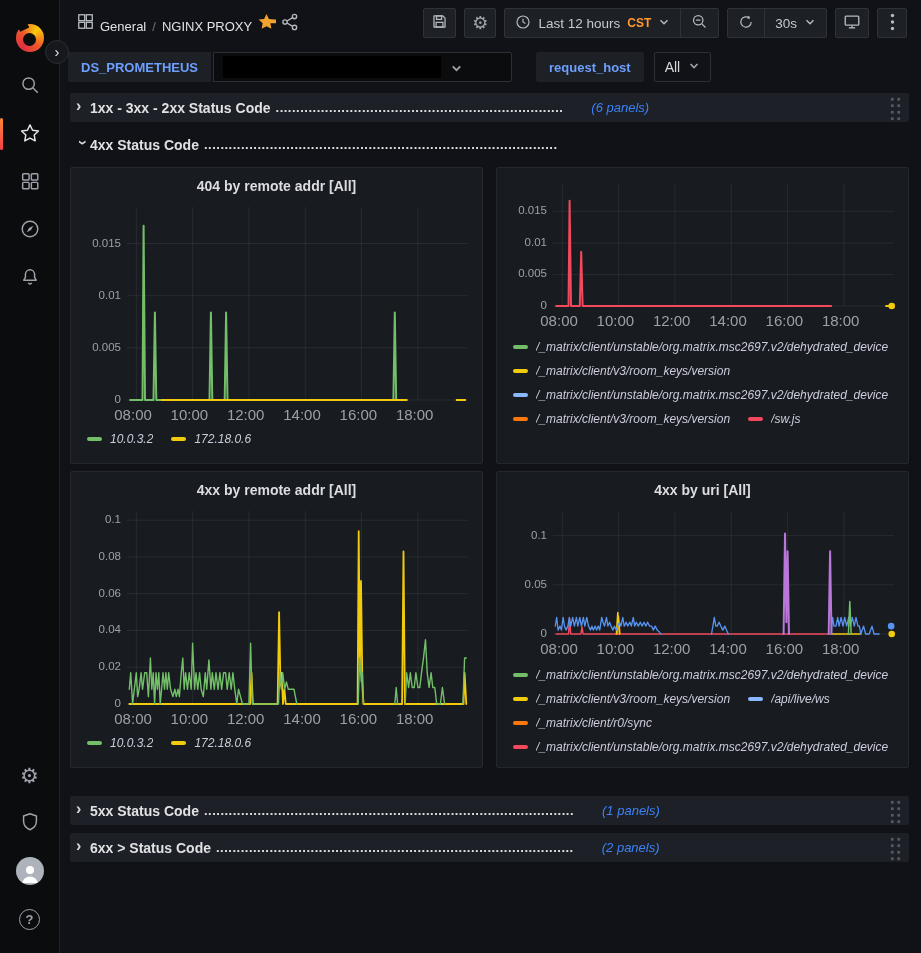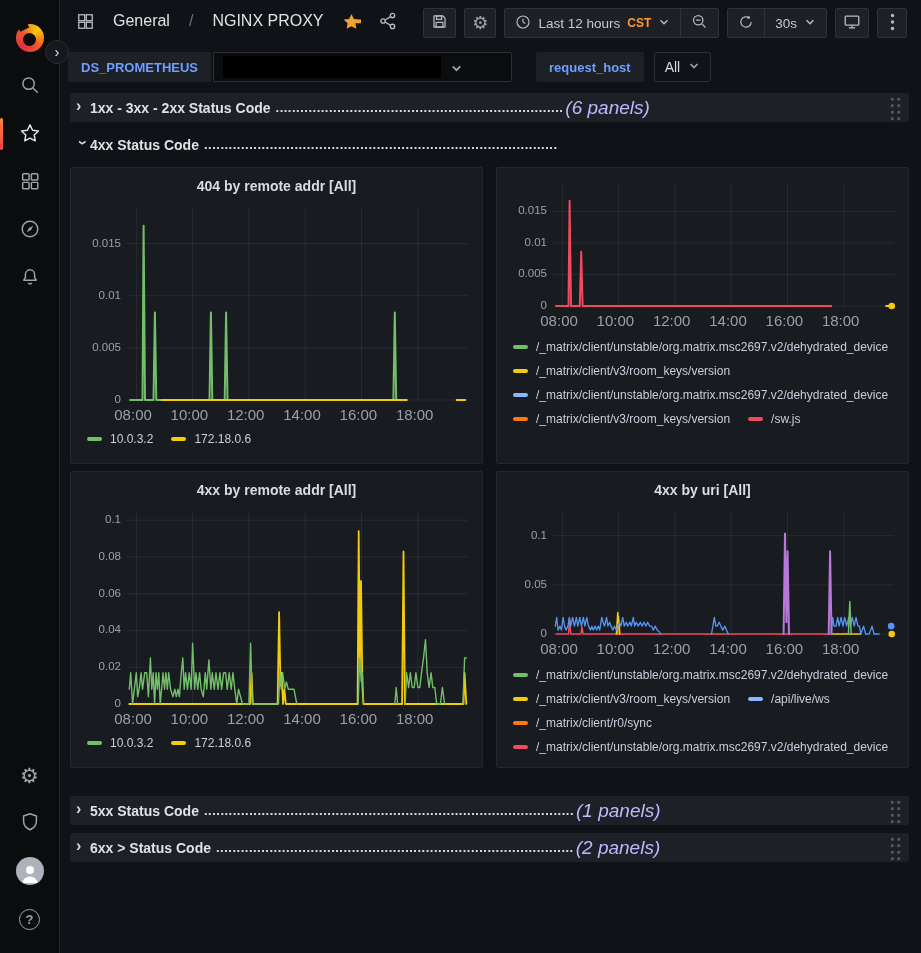--- a/index.html
+++ b/index.html
@@ -19,21 +19,21 @@
   .s-spacer { flex:1; }
   .gear-glyph { font-size:21px; color:#9da2ab; line-height:1; }
   .avatar-circle { width:28px; height:28px; border-radius:50%; background:#aeb2ba; display:flex; align-items:flex-end; justify-content:center; overflow:hidden; }
   .help-circle { width:21px; height:21px; border-radius:50%; border:1.6px solid #9da2ab; color:#9da2ab; font-size:13px; font-weight:700; display:flex; align-items:center; justify-content:center; }
   .collapse-btn { position:absolute; left:45px; top:40px; width:24px; height:24px; border-radius:50%; background:#17181d; border:1px solid #2c2e33; color:#e3e5e8; font-size:15px; line-height:1; display:flex; align-items:center; justify-content:center; cursor:pointer; z-index:5; padding-bottom:2px; }
 
   
   .main { flex:1; display:flex; flex-direction:column; min-width:0; }
   .topbar { height:46px; display:flex; align-items:center; padding:0 14px 0 16px; }
   .crumb-icon svg { stroke:#c7ccd3; fill:none; stroke-width:1.5; }
-  .crumb { display:flex; align-items:flex-start; gap:18px; font-size:16px; }
+  .crumb { display:flex; align-items:flex-end; gap:5px; font-size:13px; }
   .crumb-sep { color:#6e7077; margin:0 1px; }
   .crumb-title { color:#e0e1e3; }
   .star-filled svg { fill:#f0a32f; stroke:none; }
   .share-icon svg, .tb svg { stroke:#b4bac2; fill:none; stroke-width:1.5; }
   .topbar-right { margin-left:auto; display:flex; align-items:center; gap:8px; }
   .tb { height:30px; min-width:30px; background:#1d2025; border:1px solid #2f3237; border-radius:2px; display:flex; align-items:center; justify-content:center; padding:0 7px; cursor:pointer; color:#c7c9d1; }
   .tb-group { display:flex; height:30px; border:1px solid #2f3237; border-radius:2px; background:#1d2025; overflow:hidden; }
   .tb-seg { display:flex; align-items:center; gap:7px; padding:0 10px; cursor:pointer; color:#c7c9d1; font-size:13.5px; }
   .tb-seg + .tb-seg { border-left:1px solid #2f3237; }
   .tb-seg svg { stroke:#b4bac2; fill:none; stroke-width:1.5; }
@@ -51,38 +51,38 @@
   .var-select2 { height:30px; display:flex; align-items:center; gap:8px; padding:0 10px; background:#111217; border:1px solid #2c2f34; border-radius:2px; color:#d8d9da; font-size:14px; cursor:pointer; }
 
   
   .dash { flex:1; padding:5px 12px 0 10px; overflow:hidden; }
   .row-header { height:29px; display:flex; align-items:center; padding:0 8px 0 6px; margin-bottom:8px; border-radius:2px; cursor:pointer; }
   .row-header.collapsed { background:#1d2026; }
   .row-chevron { color:#d8d9da; font-size:16px; font-weight:700; width:14px; flex:0 0 14px; line-height:1; padding-bottom:3px; }
   .row-chevron.open { transform:rotate(90deg); padding:0 0 0 2px; }
   .row-title { font-size:14px; font-weight:700; color:#e0e1e3; white-space:nowrap; }
   .row-leader { font-size:13px; font-weight:700; color:#e0e1e3; white-space:nowrap; overflow:hidden; margin-left:5px; letter-spacing:0.5px; flex:0 1 auto; }
-  .row-count { font-size:19px; font-style:italic; color:#c4b5fd; margin-left:2px; white-space:nowrap; }
+  .row-count { font-size:13px; font-style:italic; color:#3b82f6; margin-left:28px; white-space:nowrap; }
   .row-drag { margin-left:auto; width:13px; height:26px; background-image:radial-gradient(circle,#565a63 1.3px,transparent 1.5px); background-size:6.5px 6.5px; background-position:1px 1px; }
 
   .panels-row { display:flex; gap:13px; margin-bottom:7px; }
   .panels-row.second { margin-bottom:28px; }
   .panel { flex:1 1 0; height:297px; background:#181b1f; border:1px solid #25272e; border-radius:2px; padding:7px 10px 8px 10px; display:flex; flex-direction:column; overflow:hidden; }
   .panel-title { text-align:center; font-size:14px; font-weight:600; color:#dcdde2; height:24px; line-height:22px; cursor:pointer; white-space:nowrap; overflow:hidden; }
   .chart { position:relative; width:100%; }
   .chart.tall { height:222px; }
   .chart.short { height:152px; }
   .ylab { position:absolute; font-size:11.5px; color:#9da0a8; text-align:right; width:40px; }
   .xlab { position:absolute; font-size:15px; color:#9da0a8; width:44px; }
 
   .legend { display:flex; flex-wrap:wrap; align-content:flex-start; overflow:hidden; padding:8px 4px 0 6px; column-gap:18px; flex:1; }
   .l-item { display:inline-flex; align-items:center; height:24px; max-width:100%; min-width:0; cursor:pointer; }
   .legend.single .l-item { height:20px; }
   .sw { display:inline-block; width:15px; height:4px; border-radius:2px; margin-right:8px; flex:0 0 15px; }
-  .l-txt { font-size:12px; color:#ccccdc; white-space:nowrap; overflow:hidden; }
+  .l-txt { font-size:12px; color:#ccccdc; white-space:nowrap; overflow:hidden;font-style:italic; }
 </style>
 </head>
 <body>
 
 <div class="app">
 
   <aside class="sidebar">
     <button class="s-item">
         <span class="logo-swirl"></span>
       </button>

